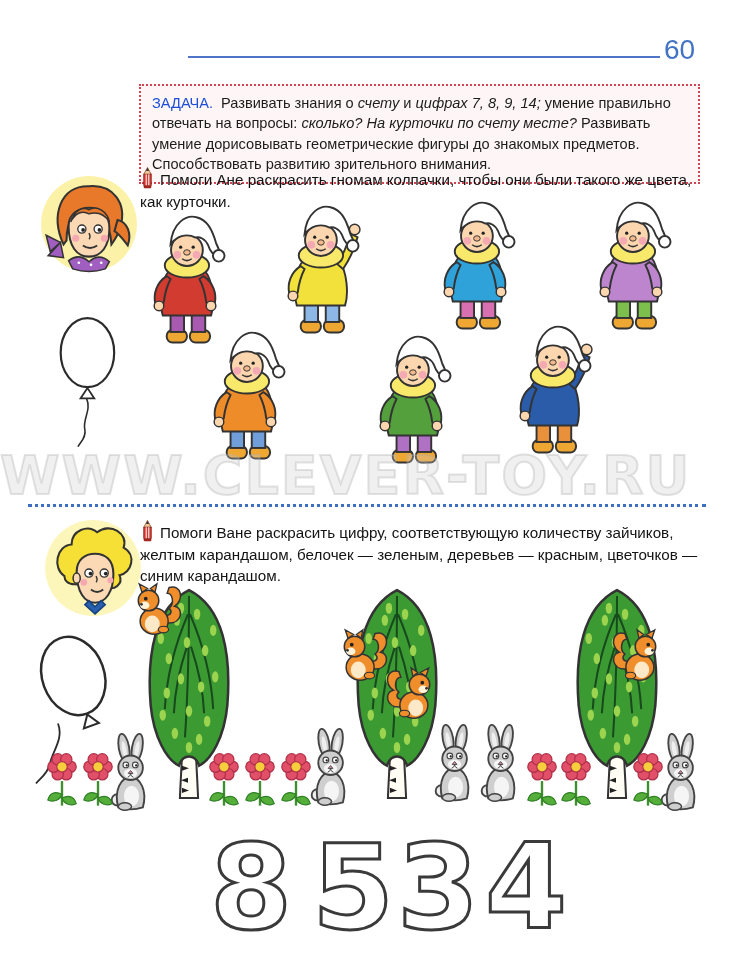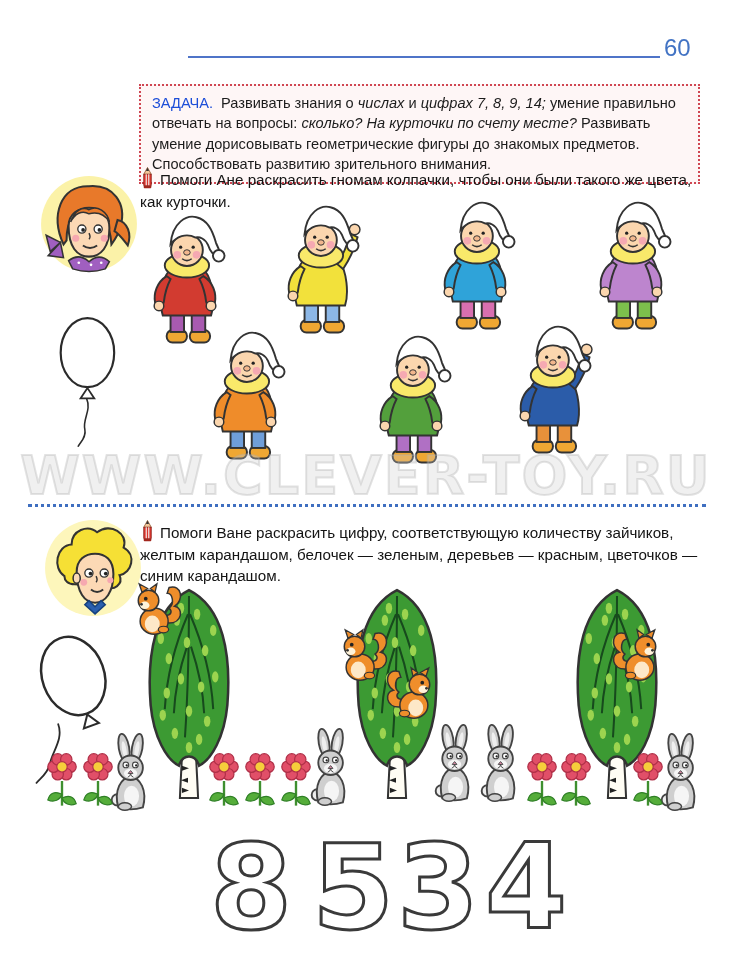--- a/index.html
+++ b/index.html
@@ -1,48 +1,48 @@
 <!DOCTYPE html>
 <html><head>
 <meta charset="utf-8">
 <style>
   html,body{margin:0;padding:0;background:#fff}
   #canvas{position:relative;width:732px;height:960px;background:#ffffff;
     font-family:"Liberation Sans",sans-serif;overflow:hidden}
   .abs{position:absolute}
   .title{position:absolute;left:38px;top:34px;font-size:24px;font-weight:700;color:#4273c4;letter-spacing:.5px}
   .rule{position:absolute;left:188px;top:56px;width:472px;border-top:2.5px solid #4f74c8}
-  .pagenum{position:absolute;left:664px;top:34px;font-size:24px;color:#4273c4}
+  .pagenum{position:absolute;left:664px;top:34px;font-size:28px;color:#4273c4}
   .taskbox{position:absolute;left:139px;top:84px;width:561px;border:2px dotted #cf4652;
     background:#fef6f6;padding:7px 11px;box-sizing:border-box}
   .tasktext{margin:0;font-size:14.6px;line-height:1.4;color:#1c1c1c}
   .tasklabel{color:#1d4ed8;font-weight:400;margin-right:8px}
   .tasktext i{font-style:italic}
   .instr{position:absolute;margin:0;font-size:15.2px;line-height:1.42;color:#141414}
   .instr i{font-style:italic}
   .pencil{display:inline-block;width:15px;height:24px;vertical-align:-5px;margin-right:5px}
   .qicon{display:inline-block;font-weight:800;font-size:22px;color:#3fae4e;vertical-align:-3px;
     margin-right:5px;-webkit-text-stroke:1px #23722e;line-height:1}
-  .watermark{position:absolute;left:0;top:444px;width:732px;text-align:center;font-size:54px;
+  .watermark{position:absolute;left:0;top:444px;width:732px;font-size:54px;
     font-weight:800;letter-spacing:2px;color:rgba(205,205,205,0.30);
     -webkit-text-stroke:2px rgba(175,175,175,0.35);z-index:40;pointer-events:none;
     font-family:"DejaVu Sans",sans-serif;white-space:nowrap}
   .sep{position:absolute;left:28px;top:504px;width:678px;border-top:3px dotted #3f6fc0}
   svg{display:block;width:100%;height:100%}
 </style>
 </head>
 <body>
 
 <div id="canvas">
 
   <span class="rule"></span>
   <span class="pagenum">60</span>
 
   <section class="taskbox">
-    <p class="tasktext"><b class="tasklabel">ЗАДАЧА.</b><span>Развивать знания о </span><i>числах</i><span> и </span><i>цифрах 7, 8, 9, 14;</i><span> умение правильно отвечать на вопросы: </span><i>сколько? На курточки по счету месте? </i><span>Развивать умение дорисовывать геометрические фигуры до знакомых предметов. Способствовать развитию зрительного внимания.</span></p>
+    <p class="tasktext"><b class="tasklabel">ЗАДАЧА.</b><span>Развивать знания о </span><i>счету</i><span> и </span><i>цифрах 7, 8, 9, 14;</i><span> умение правильно отвечать на вопросы: </span><i>сколько? На курточки по счету месте? </i><span>Развивать умение дорисовывать геометрические фигуры до знакомых предметов. Способствовать развитию зрительного внимания.</span></p>
   </section>
 
   <div class="abs" style="left:38px;top:172px;width:102px;height:104px">
     <svg viewBox="0 0 100 100">
       <circle cx="50" cy="50" r="47" fill="#fbf2a8"></circle>
       <path d="M25,70 C12,42 22,12 50,13 C74,11 87,30 81,52 C79,60 75,66 72,70 C70,44 60,36 50,38 C38,34 28,44 28,66 Z" fill="#e8792a" stroke="#333" stroke-width="2"></path>
       <path d="M78,46 C88,48 92,60 88,71 C84,66 80,60 75,57 Z" fill="#e8792a" stroke="#333" stroke-width="2"></path>
       <path d="M30,52 C30,72 38,82 50,82 C62,82 70,72 70,54 C70,40 60,34 50,34 C40,34 30,40 30,52 Z" fill="#fcd9b5" stroke="#333" stroke-width="2"></path>
       <path d="M32,48 C36,36 44,33 50,36 C58,31 68,38 70,48 C65,40 58,38 50,40 C43,36 36,40 32,48 Z" fill="#e8792a" stroke="#333" stroke-width="1.5"></path>
       <circle cx="43" cy="55" r="4" fill="#fff" stroke="#333" stroke-width="1.3"></circle>

